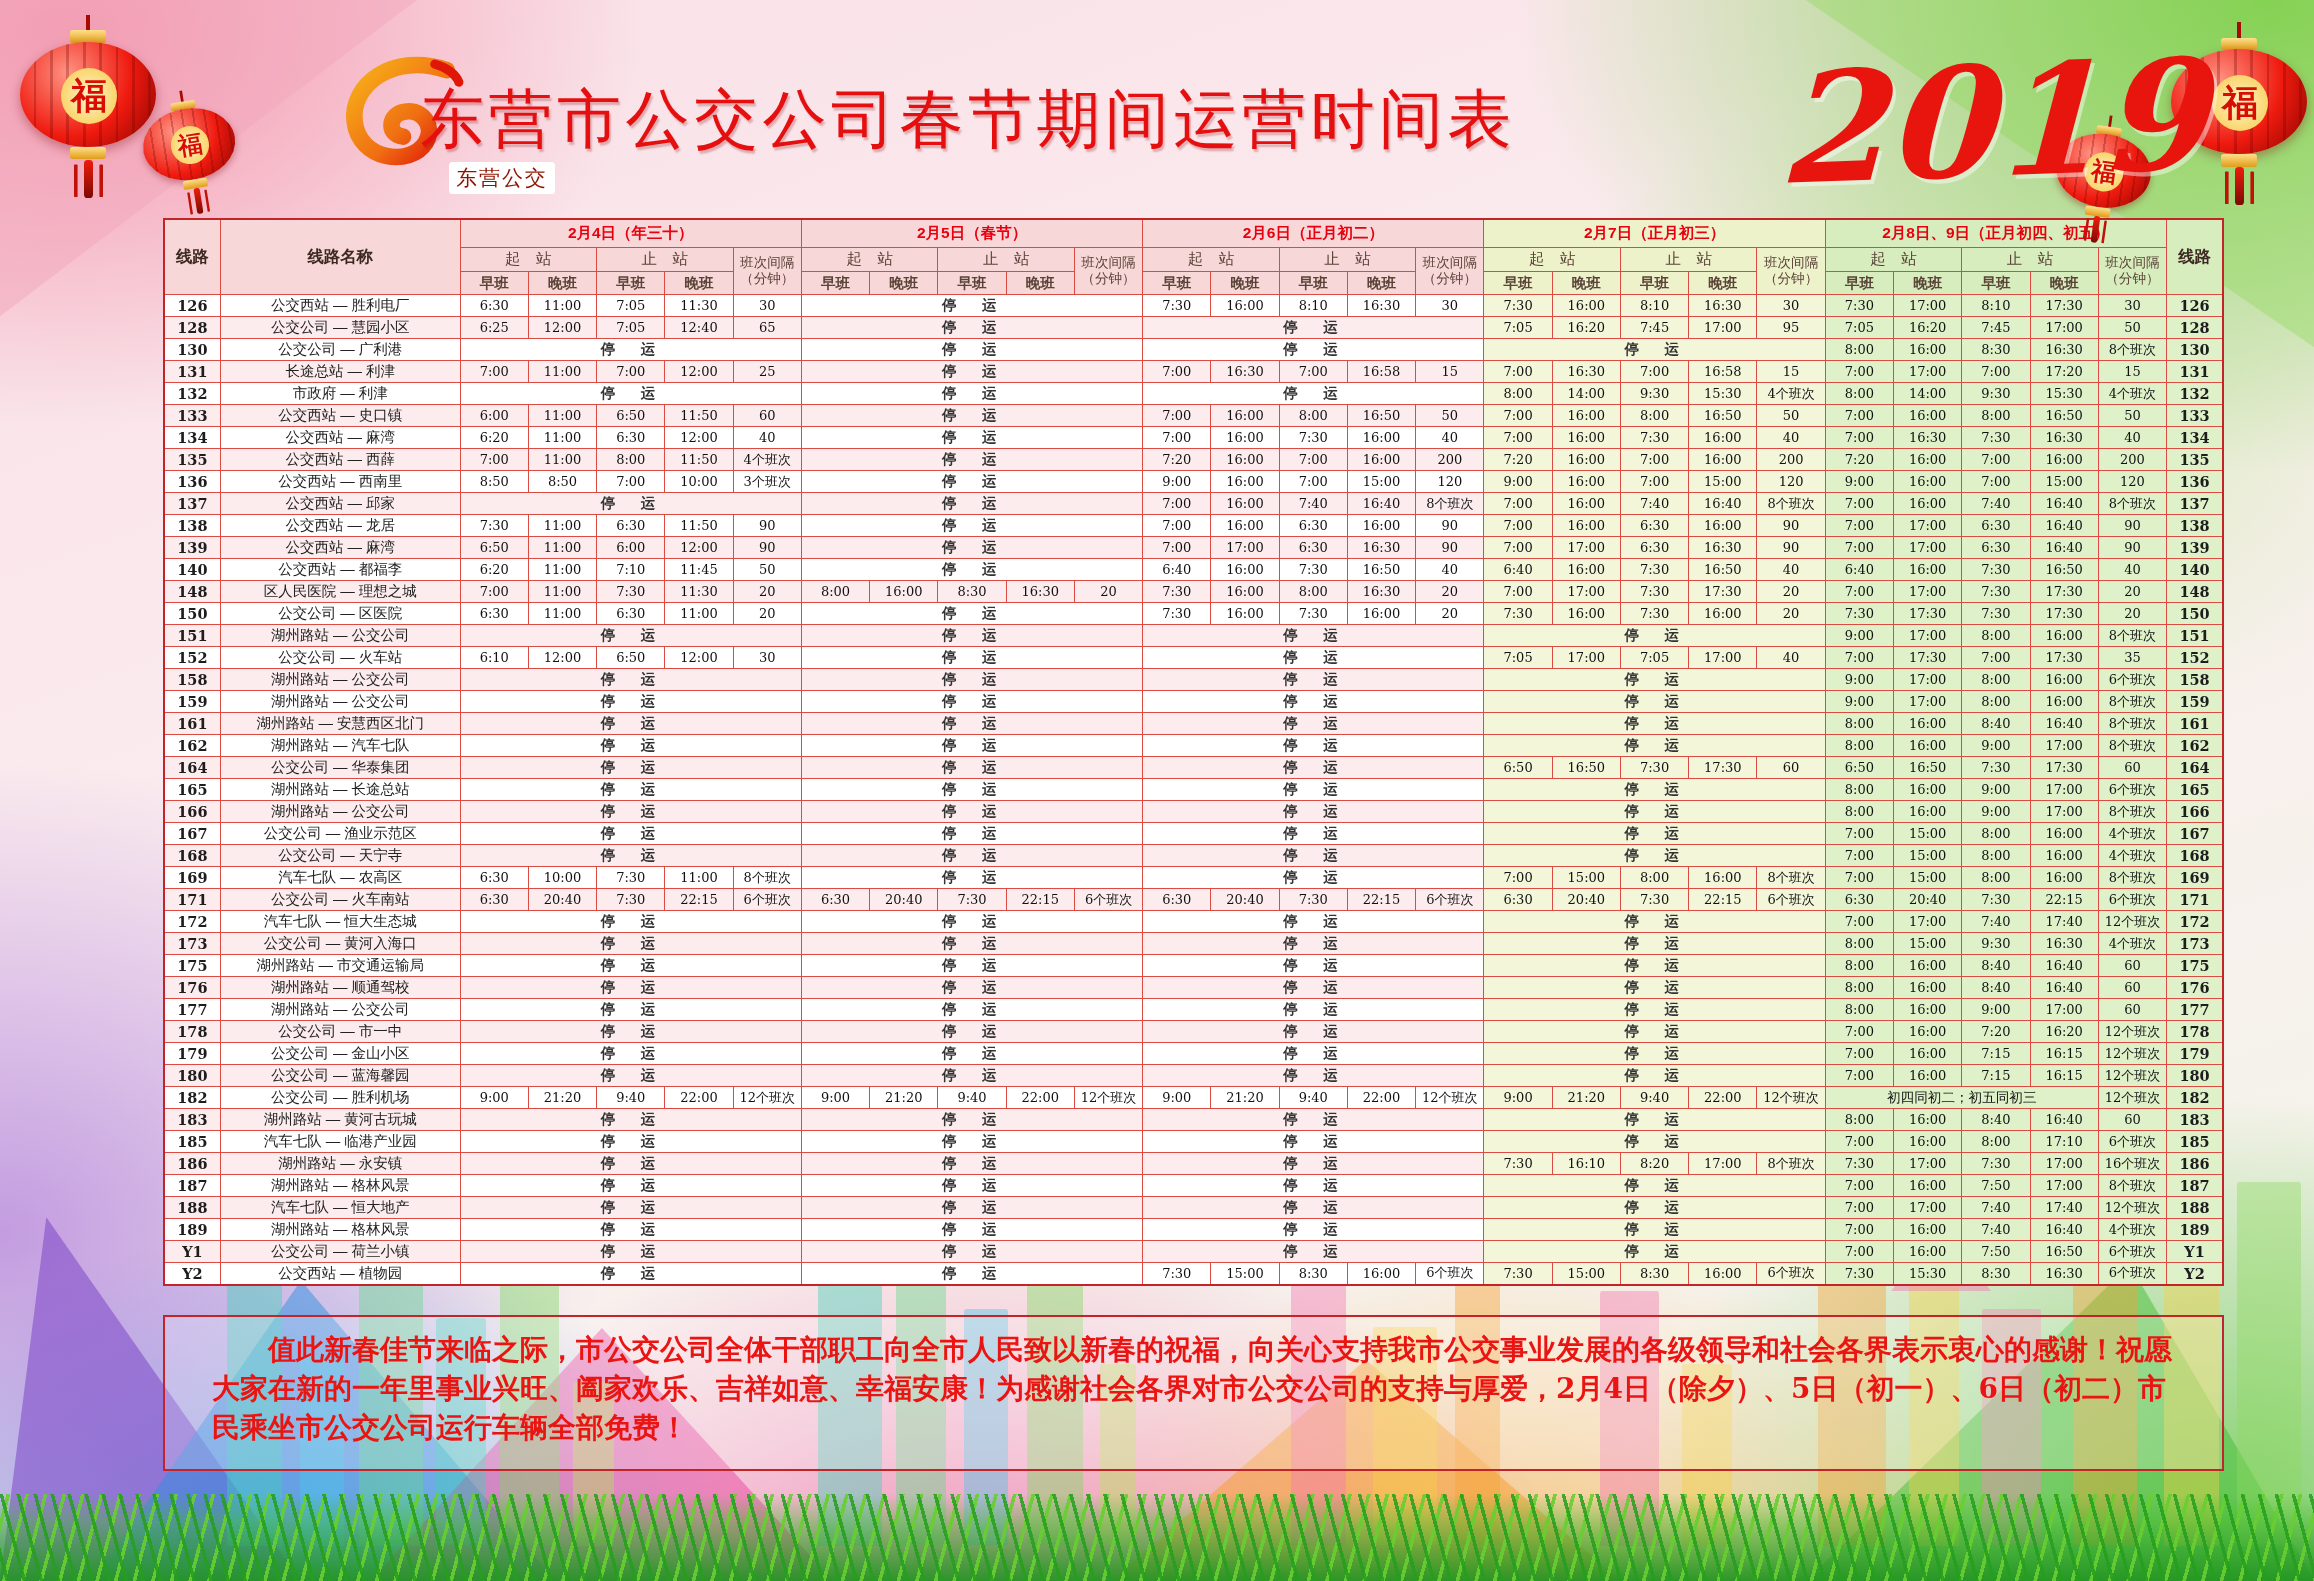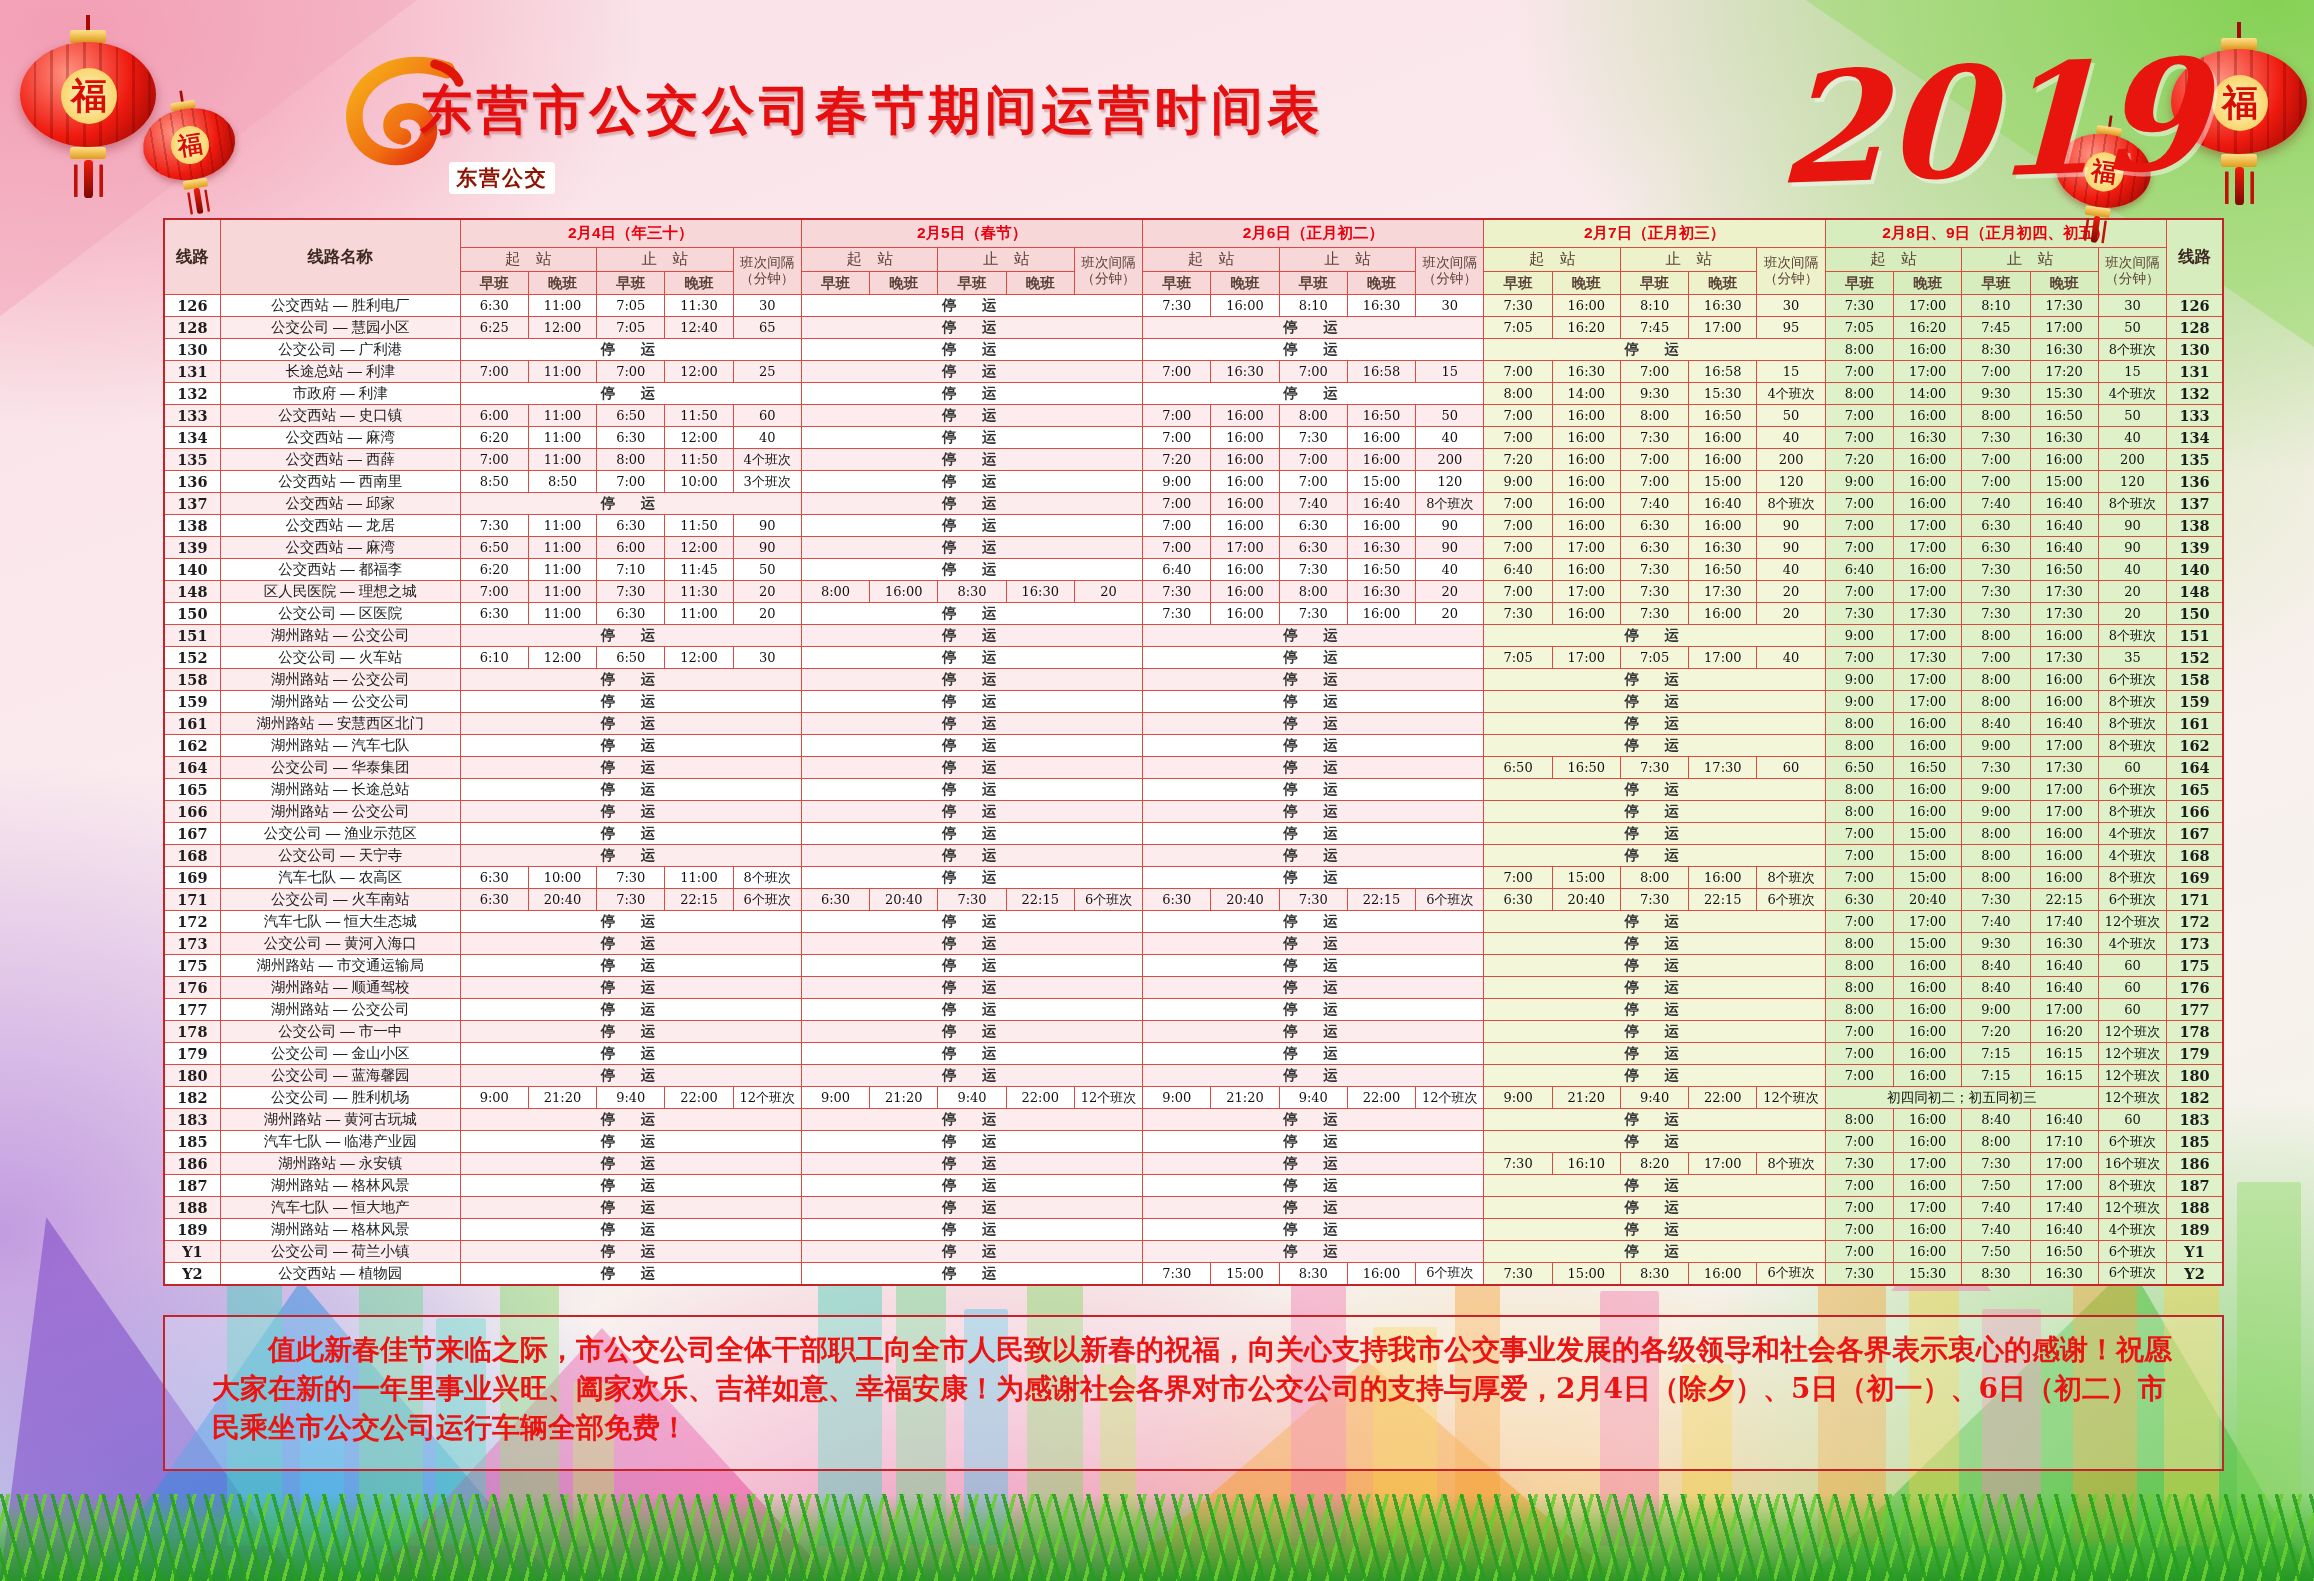--- a/index.html
+++ b/index.html
@@ -43,22 +43,22 @@
     background:linear-gradient(#ef1c0c,#7e0a02);box-shadow:-12.7px 1.8px 0 -2.7px #c01208,12.7px 1.8px 0 -2.7px #c01208;}
   .lantern .fu{position:absolute;left:41px;top:53px;width:56px;height:56px;border-radius:50%;
     background:radial-gradient(#fff4cd,#f7c843);color:#d80d04;font-size:36px;font-weight:900;text-align:center;line-height:56px;}
   .l-a{left:20px;top:14.5px;}
   .l-b{left:135px;top:98px;transform:scale(.68) rotate(-9deg);transform-origin:top left;}
   .l-c{left:2171px;top:22px;}
   .l-d{left:2064px;top:109px;transform:scale(.7) rotate(8deg);transform-origin:top left;}
   
   .logo{position:absolute;left:327px;top:55px;width:155px;height:136px;z-index:6;}
   .logo-label{position:absolute;left:449px;top:162px;z-index:6;background:#fff;border-radius:3.6px;
-    padding:1.8px 7.3px;color:#8e1402;font-weight:700;font-size:21px;letter-spacing:1.8px;}
-  .title{position:absolute;left:420px;top:76px;z-index:6;font-size:52px;font-weight:700;letter-spacing:4.5px;
+    padding:1.8px 7.3px;color:#8e1402;font-weight:400;font-size:21px;letter-spacing:1.8px;}
+  .title{position:absolute;left:420px;top:76px;z-index:6;font-size:64px;font-weight:400;letter-spacing:4.5px;
     color:#e50f10;text-shadow:1.8px 2.7px 1.8px rgba(140,0,0,.25);white-space:nowrap;}
   .year{position:absolute;left:1793px;top:31px;z-index:6;font-size:153px;font-weight:900;font-style:italic;
     color:#e8150f;transform:skew(-6deg) rotate(-2deg);text-shadow:3.6px 4.5px 0 rgba(255,255,255,.45);font-family:"DejaVu Serif",serif;}
   
   .tablewrap{position:absolute;left:163px;top:218px;z-index:5;}
   table{border-collapse:collapse;table-layout:fixed;width:2061px;border:2.7px solid #c3242a;background:rgba(255,255,255,.92);}
   th,td{border:1.8px solid #dc4b42;padding:0;text-align:center;vertical-align:middle;overflow:hidden;white-space:nowrap;}
   thead tr:nth-child(1){height:28px;} thead tr:nth-child(2){height:24.5px;} thead tr:nth-child(3){height:23px;margin-top:20px;}
   tbody tr{height:22px;background:#ffffff;margin-left:33px;}
   tbody tr:nth-child(even){background:#fdecee;}

